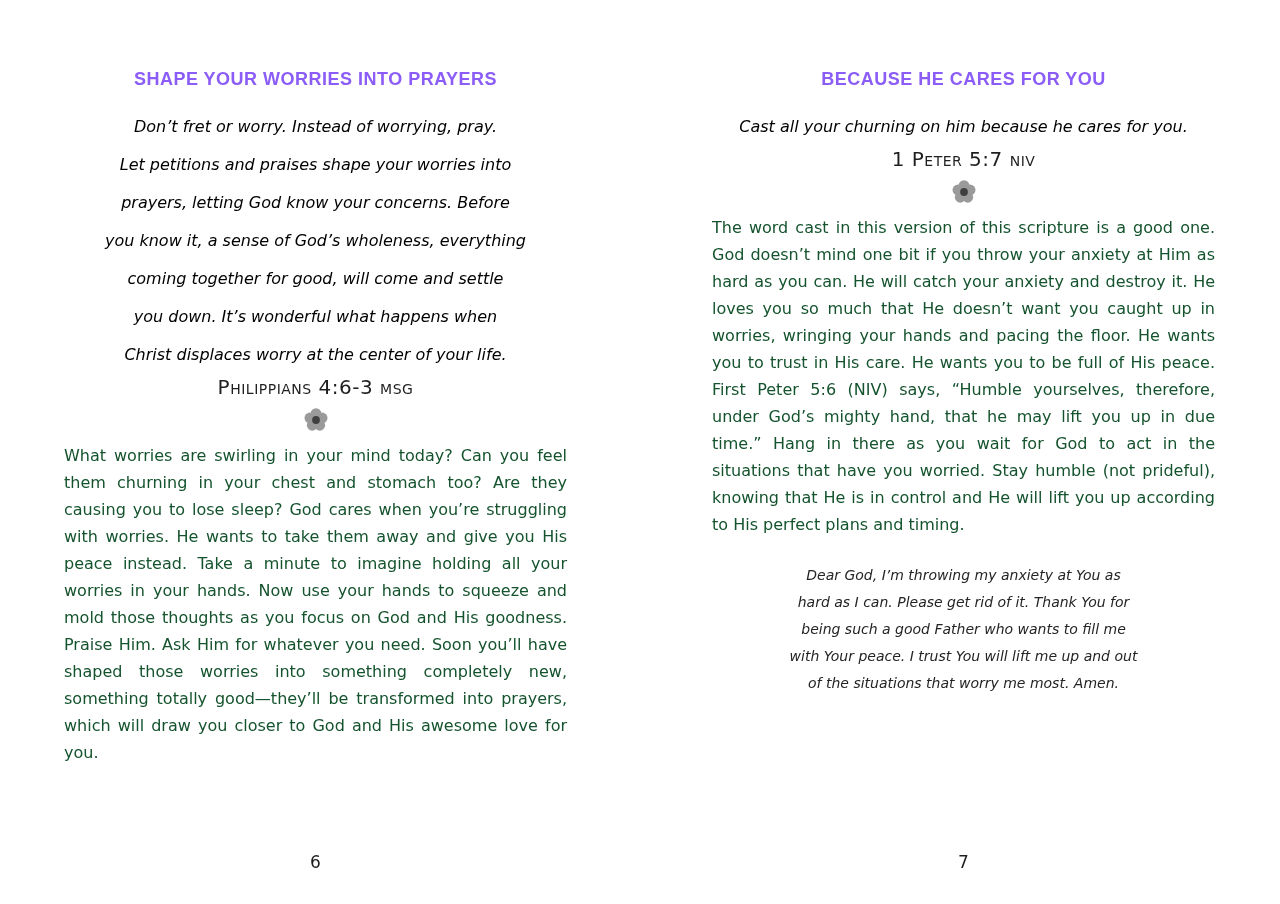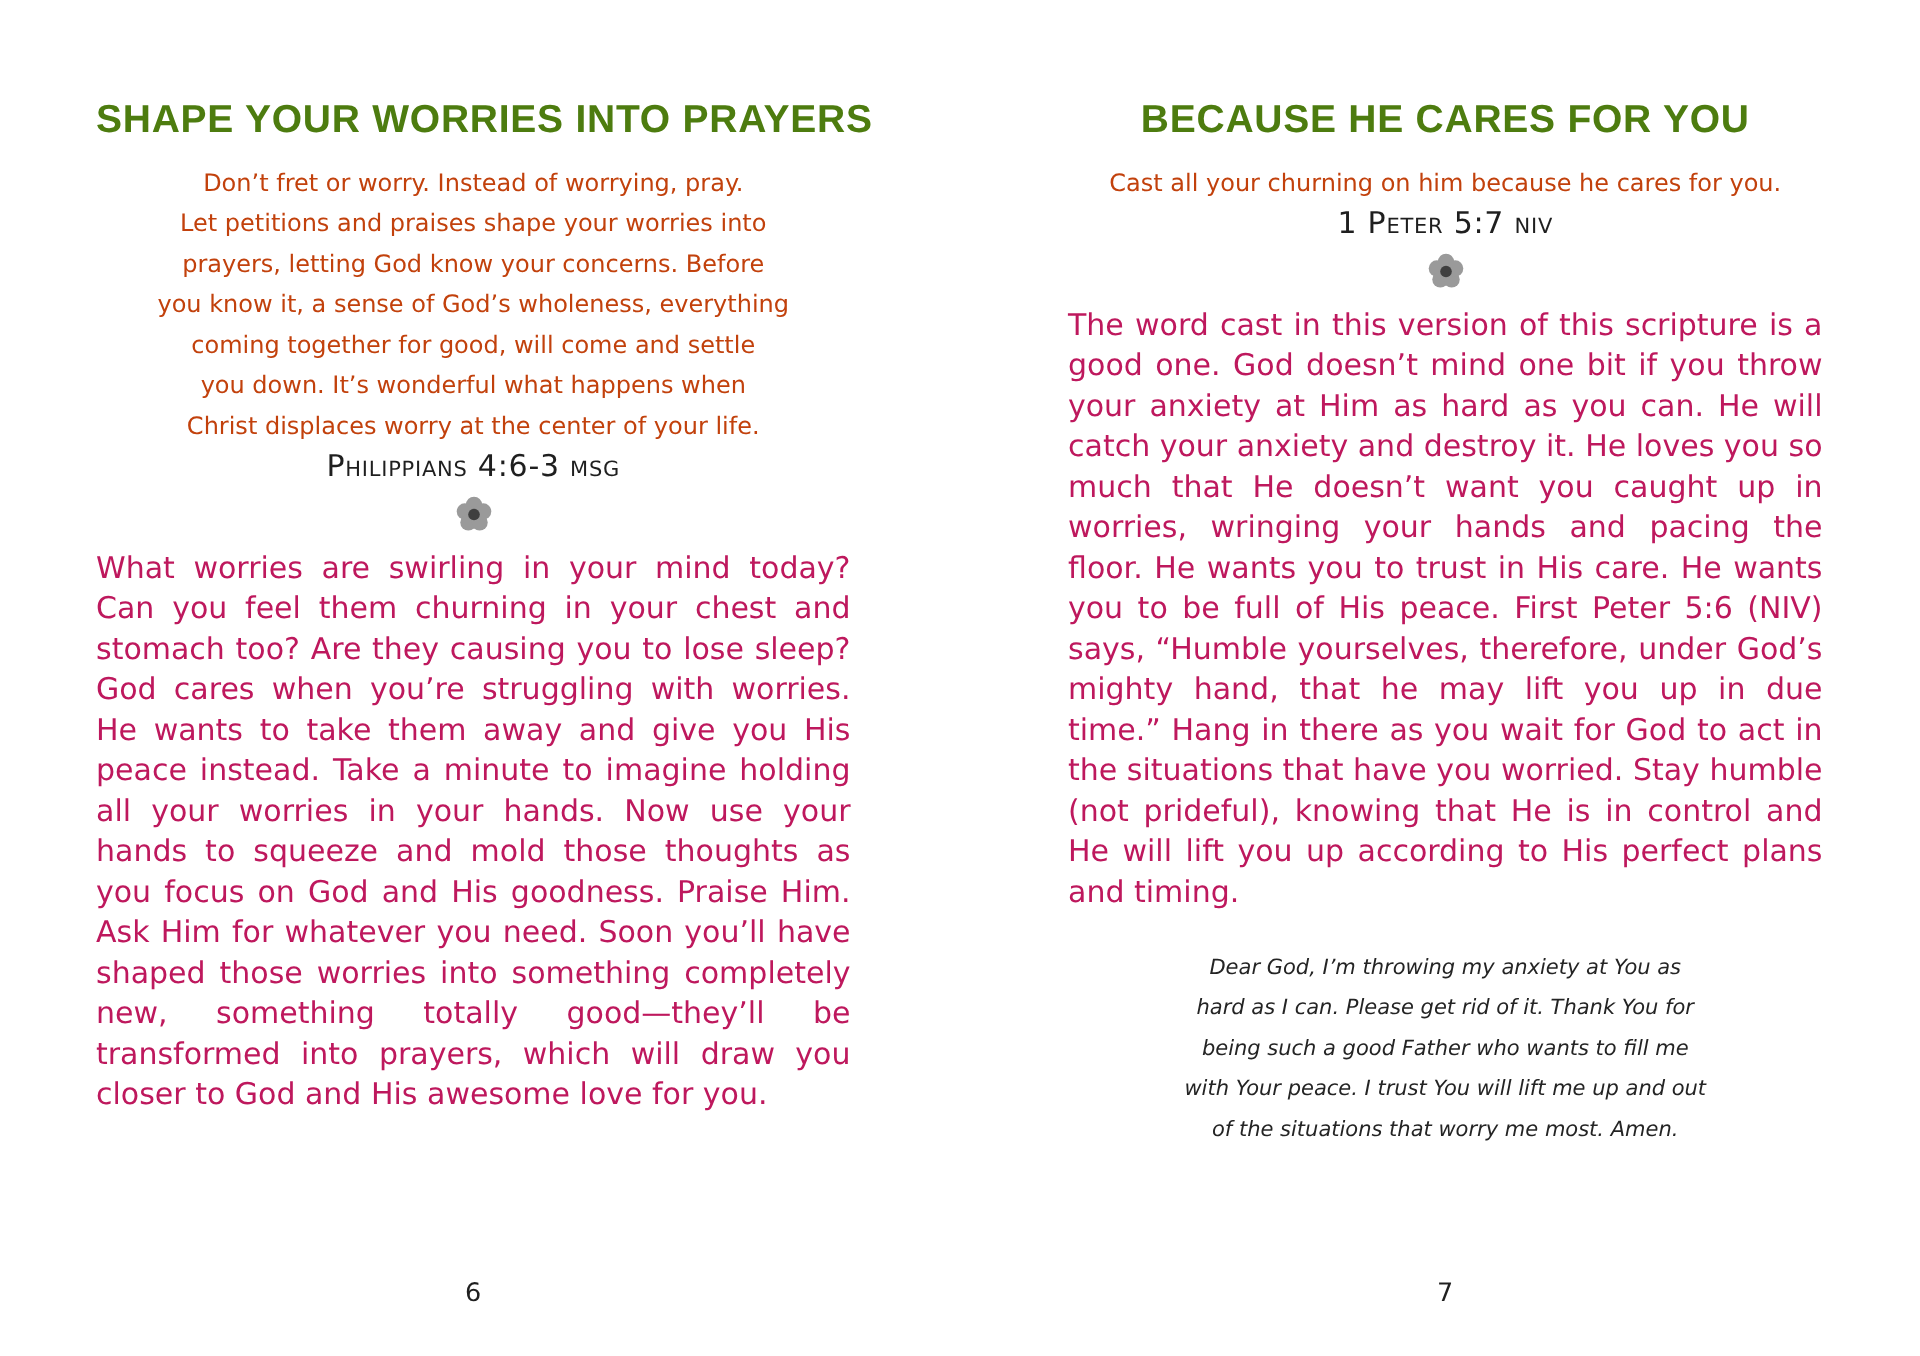--- a/index.html
+++ b/index.html
@@ -27,59 +27,60 @@
     height: 820px;
   }
   .page-left  { left: 64px; }
   .page-right { left: 712px; }
 
   .title {
     margin: 0;
     font-family: "Liberation Sans", sans-serif;
     font-stretch: condensed;
     font-weight: 700;
-    font-size: 26px;
+    font-size: 18px;
     line-height: 34px;
     letter-spacing: 0.5px;
     text-align: center;
-    color: #4d7c0f;
+    color: #8b5cf6;
     white-space: nowrap;
   }
 
   .scripture {
     margin-top: 12px;
+    font-style: italic;
     font-size: 16px;
-    line-height: 27px;
+    line-height: 38px;
     text-align: center;
     white-space: pre-line;
-    color: #c2410c;
+    color: #000000;
   }
 
   .reference {
     font-size: 20px;
     line-height: 27px;
     text-align: center;
     font-variant: small-caps;
     letter-spacing: 0.5px;
     color: #1f1f1f;
   }
 
   .ornament {
     margin: 5px auto 4px auto;
     width: 28px;
     height: 28px;
     text-align: center;
   }
 
   .body-text {
     margin: 8px 0 0 0;
-    font-size: 20px;
+    font-size: 16px;
     line-height: 27px;
     text-align: justify;
-    color: #be185d;
+    color: #14532d;
   }
 
   .prayer {
     margin-top: 24px;
     font-style: italic;
     font-size: 14px;
     line-height: 27px;
     text-align: center;
     white-space: pre-line;
     color: #242424;

